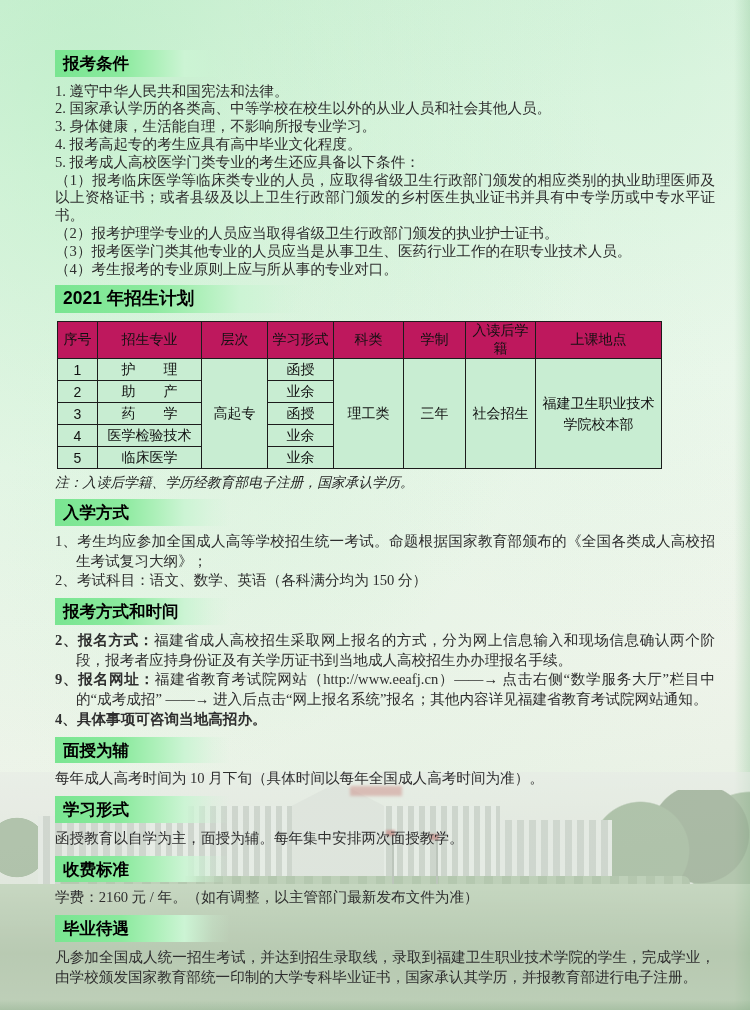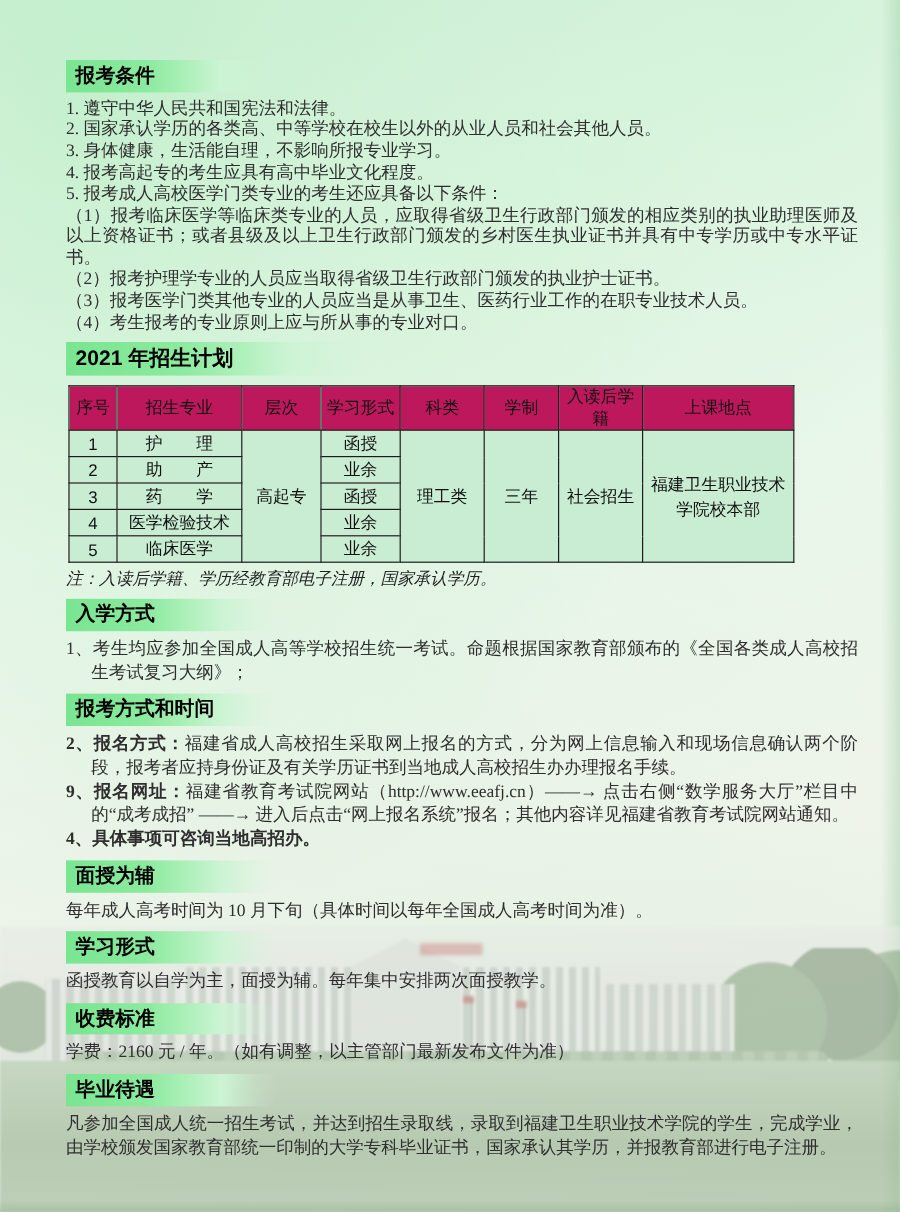--- a/index.html
+++ b/index.html
@@ -178,20 +178,21 @@
         </tr>
       </tbody>
     </table>
     <p class="note">注：入读后学籍、学历经教育部电子注册，国家承认学历。</p>
   </div>
 
   <div class="sec">
     <div class="sec-title">入学方式</div>
     <div class="body-text loose">
       <p class="hang">1、考生均应参加全国成人高等学校招生统一考试。命题根据国家教育部颁布的《全国各类成人高校招生考试复习大纲》；</p>
+      <p class="hang">2、考试科目：语文、数学、英语（各科满分均为 150 分）</p>
     </div>
   </div>
 
   <div class="sec">
     <div class="sec-title">报考方式和时间</div>
     <div class="body-text loose">
       <p class="hang"><b>2、报名方式：</b><span>福建省成人高校招生采取网上报名的方式，分为网上信息输入和现场信息确认两个阶段，报考者应持身份证及有关学历证书到当地成人高校招生办办理报名手续。</span></p>
       <p class="hang"><b>9、报名网址：</b><span>福建省教育考试院网站（http://www.eeafj.cn）——→ 点击右侧“数学服务大厅”栏目中的“成考成招” ——→ 进入后点击“网上报名系统”报名；其他内容详见福建省教育考试院网站通知。</span></p>
       <p class="hang"><b>4、具体事项可咨询当地高招办。</b><span></span></p>
     </div>

